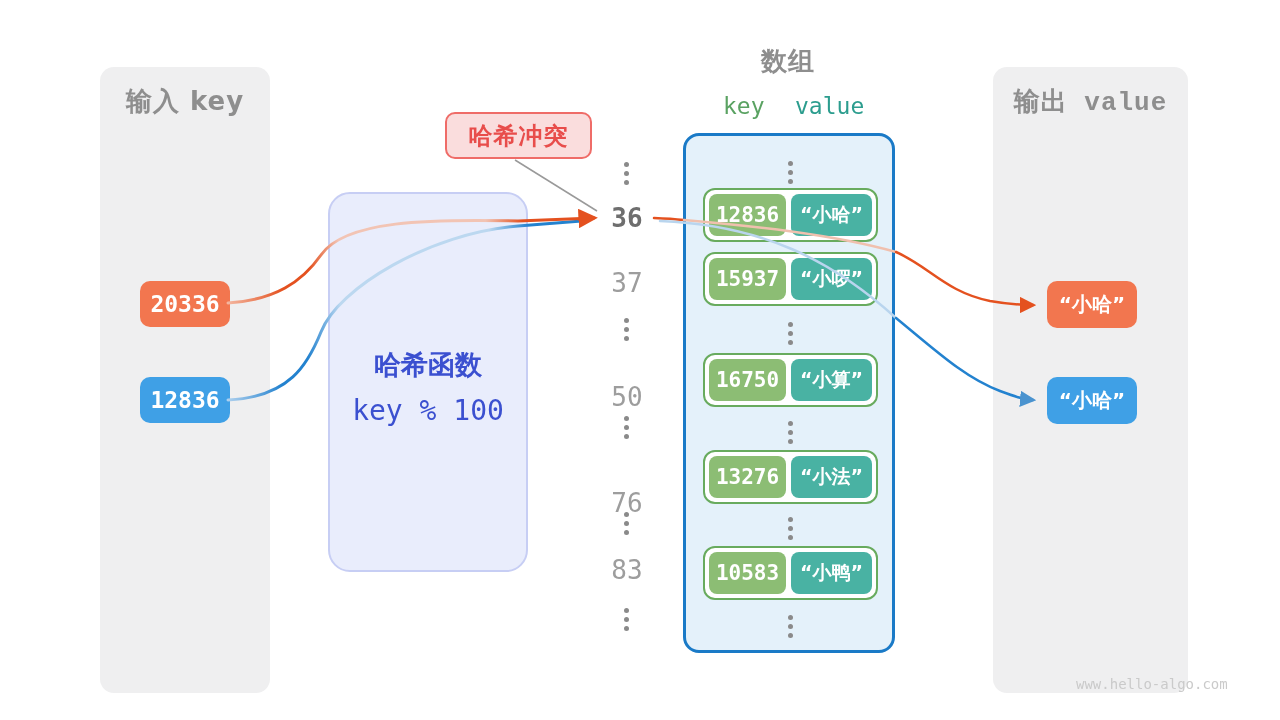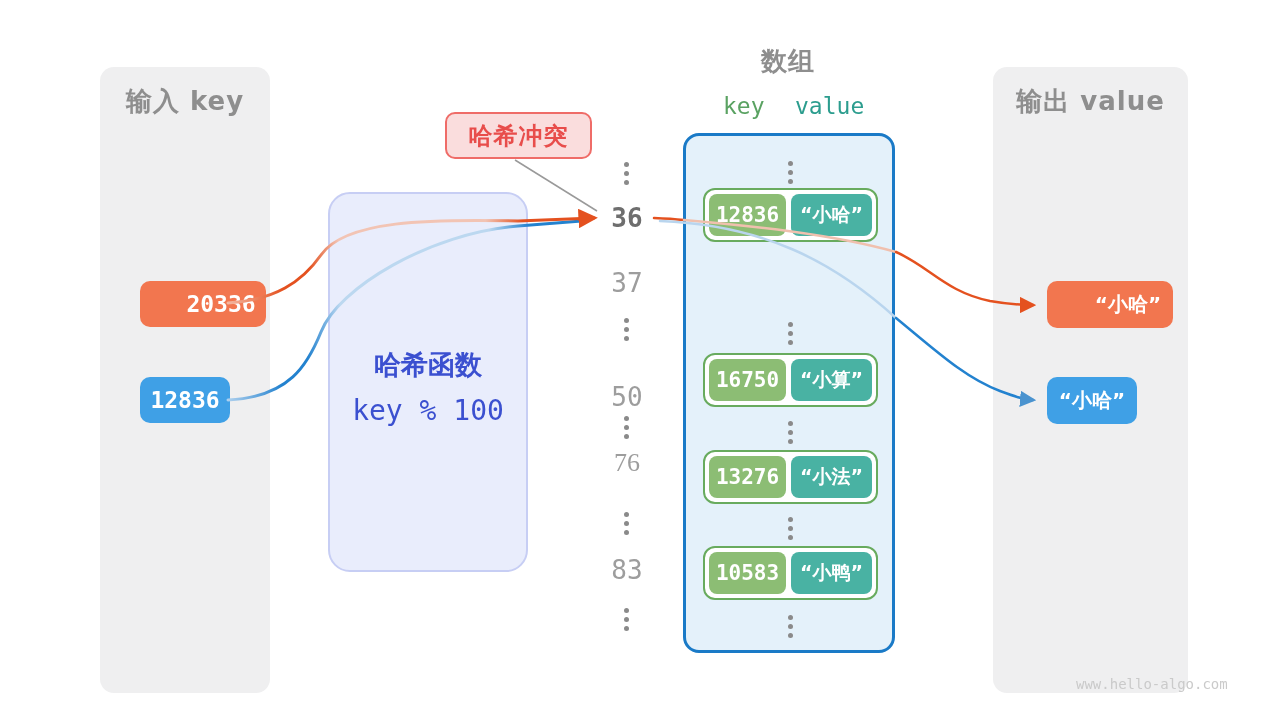--- a/index.html
+++ b/index.html
@@ -22,21 +22,21 @@
   .mono{font-family:"DejaVu Sans Mono","Liberation Mono",monospace;}
   
   .panel{position:absolute; background:var(--panel-bg); border-radius:14px;margin-top:40px;}
   .panel-title{margin-top:17px; text-align:center; font-size:26px; font-weight:700; color:var(--title-gray); letter-spacing:1px;}
   
   .chip{
     position:absolute; width:90px; height:46px; border-radius:10px; color:#fff;
     display:flex; align-items:center; justify-content:center;
     font-family:"DejaVu Sans Mono","Liberation Mono",monospace; font-weight:700; font-size:23px;
   }
-  .chip.orange{background:var(--orange);padding-left:36px;}
+  .chip.orange{background:var(--orange);}
   .chip.blue{background:var(--blue);}
   .chip.cjk{font-family:"DejaVu Sans","Liberation Sans",sans-serif; font-size:20px;}
   
   .hash-box{
     position:absolute; left:320px; top:192px; width:200px; height:380px;
     background:var(--hash-bg); border:2px solid var(--hash-border); border-radius:22px; box-sizing:border-box;margin-left:8px;
   }
   .hash-title{position:absolute; left:0; top:153px; width:100%; text-align:center;
     font-size:27px; font-weight:600; color:var(--hash-text);}
   .hash-formula{position:absolute; left:0; top:200px; width:100%; text-align:center;
@@ -123,21 +123,21 @@
       <i></i>
       <i></i>
       <i></i>
     </div>
   <div class="idx" style="top:382px;">50</div>
   <div class="vdots" style="left:624px; top:416px;">
       <i></i>
       <i></i>
       <i></i>
     </div>
-  <div class="idx" style="top:448px;font-family:Liberation Serif, serif;">76</div>
+  <div class="idx" style="top:488px;">76</div>
   <div class="vdots" style="left:624px; top:512px;">
       <i></i>
       <i></i>
       <i></i>
     </div>
   <div class="idx" style="top:555px;">83</div>
   <div class="vdots" style="left:624px; top:608px;">
       <i></i>
       <i></i>
       <i></i>
@@ -147,20 +147,24 @@
     <div class="vdots" style="left:102px; top:25px;">
         <i></i>
         <i></i>
         <i></i>
       </div>
 
     <div class="pair" style="top:52px;">
       <div class="k">12836</div>
       <div class="v">“小哈”</div>
     </div>
+    <div class="pair" style="top:116px;">
+      <div class="k">15937</div>
+      <div class="v">“小啰”</div>
+    </div>
     <div class="vdots" style="left:102px; top:186px;">
         <i></i>
         <i></i>
         <i></i>
       </div>
     <div class="pair" style="top:217px;">
       <div class="k">16750</div>
       <div class="v">“小算”</div>
     </div>
     <div class="vdots" style="left:102px; top:285px;">
@@ -181,21 +185,21 @@
       <div class="k">10583</div>
       <div class="v">“小鸭”</div>
     </div>
     <div class="vdots" style="left:102px; top:479px;">
         <i></i>
         <i></i>
         <i></i>
       </div>
   </div>
 
-  <div class="panel" style="left:993px; top:27px; width:195px; height:626px;">
+  <div class="panel" style="left:993px; top:27px; width:195px; height:626px;font-family:Liberation Mono, monospace;">
     <div class="panel-title">输出 value</div>
   </div>
   <div class="chip orange cjk" style="left:1047px; top:281px; height:47px;">“小哈”</div>
   <div class="chip blue cjk" style="left:1047px; top:377px; height:47px;">“小哈”</div>
 
   <div class="watermark">www.hello-algo.com</div>
 
   <svg class="overlay" viewBox="0 0 1280 720">
     <defs>
       <marker id="mOrange" viewBox="0 0 10 10" refX="8" refY="5" markerWidth="6.5" markerHeight="6.5" orient="auto-start-reverse">

